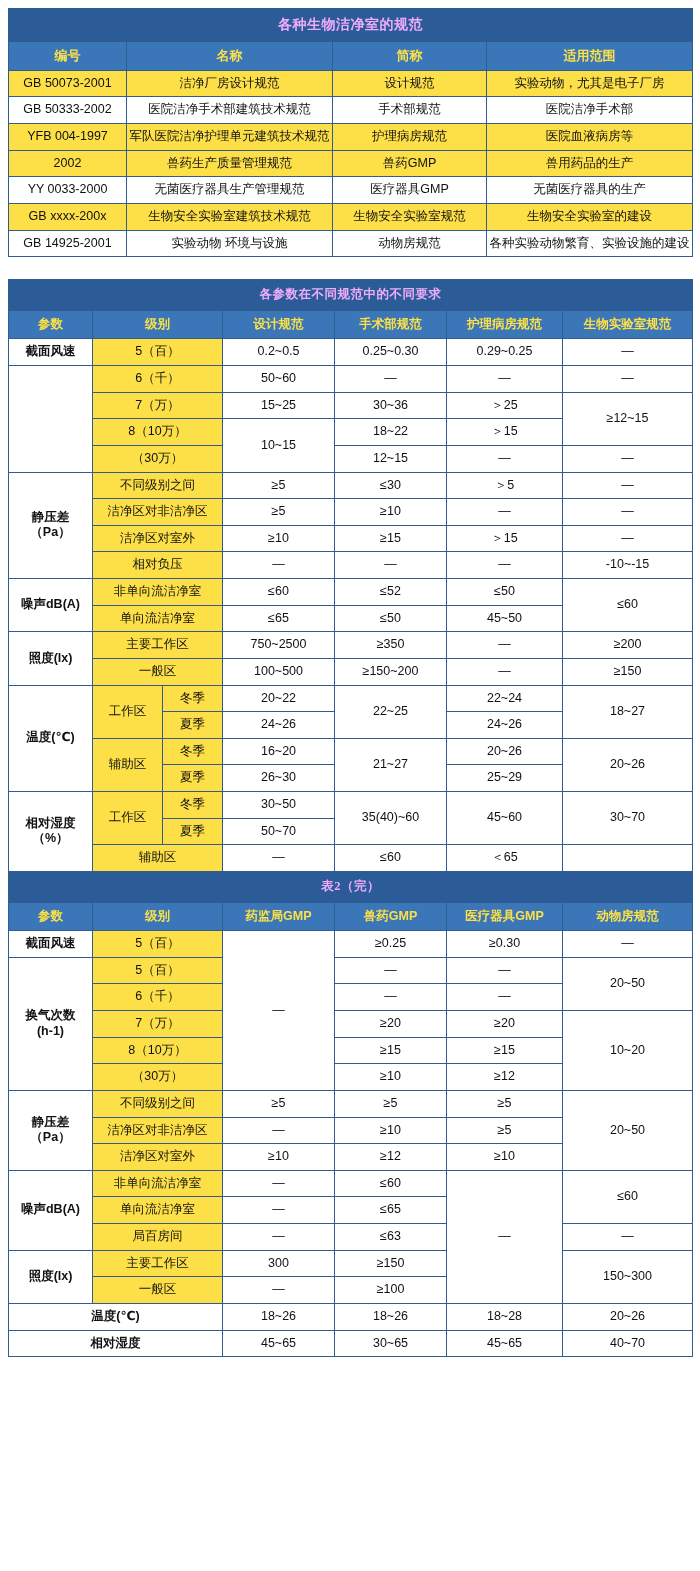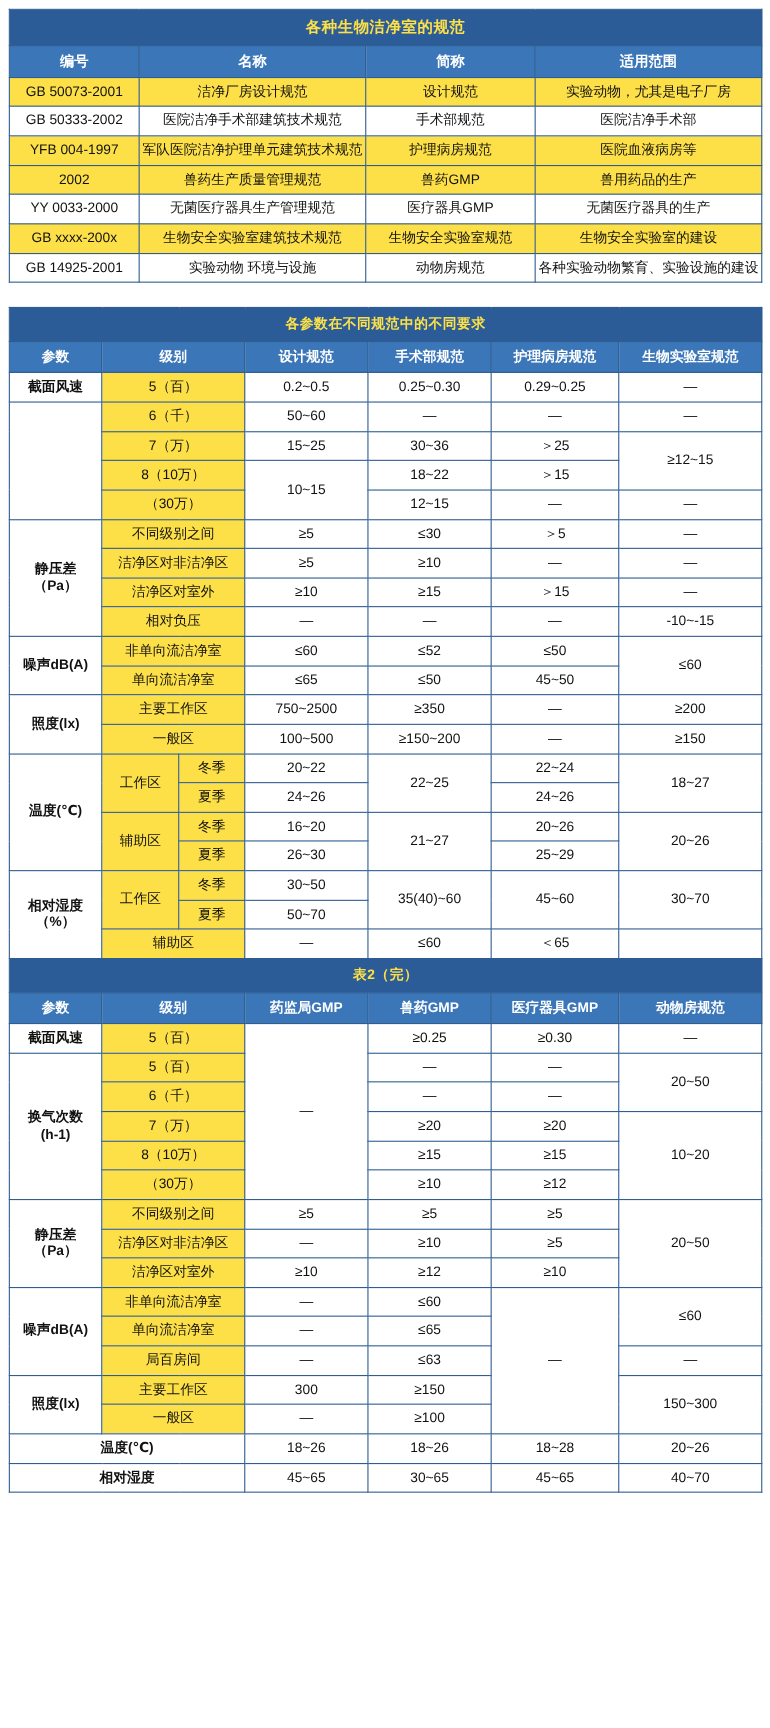--- a/index.html
+++ b/index.html
@@ -29,29 +29,30 @@
     text-align: center;
     vertical-align: middle;
     font-size: 12.5px;
     line-height: 1.25;
     padding: 5px 2px;
     background: #ffffff;
     word-break: break-all;
   }
   .title-row td {
     background: #2b5c97;
-    color: #fde047;
+    color: #f0abfc;
     font-weight: bold;
     font-size: 14px;
     padding: 7px 12px;
     letter-spacing: 0.5px;
+    font-family: Liberation Serif, serif;
   }
   .head-row td {
     background: #3a76b8;
-    color: #ffffff;
+    color: #fde047;
     font-weight: bold;
     font-size: 13px;
     padding: 6px 2px;
   }
   .shade td, td.shade {
     background: #fde047;
   }
   td.param {
     background: #ffffff;
     font-weight: bold;

